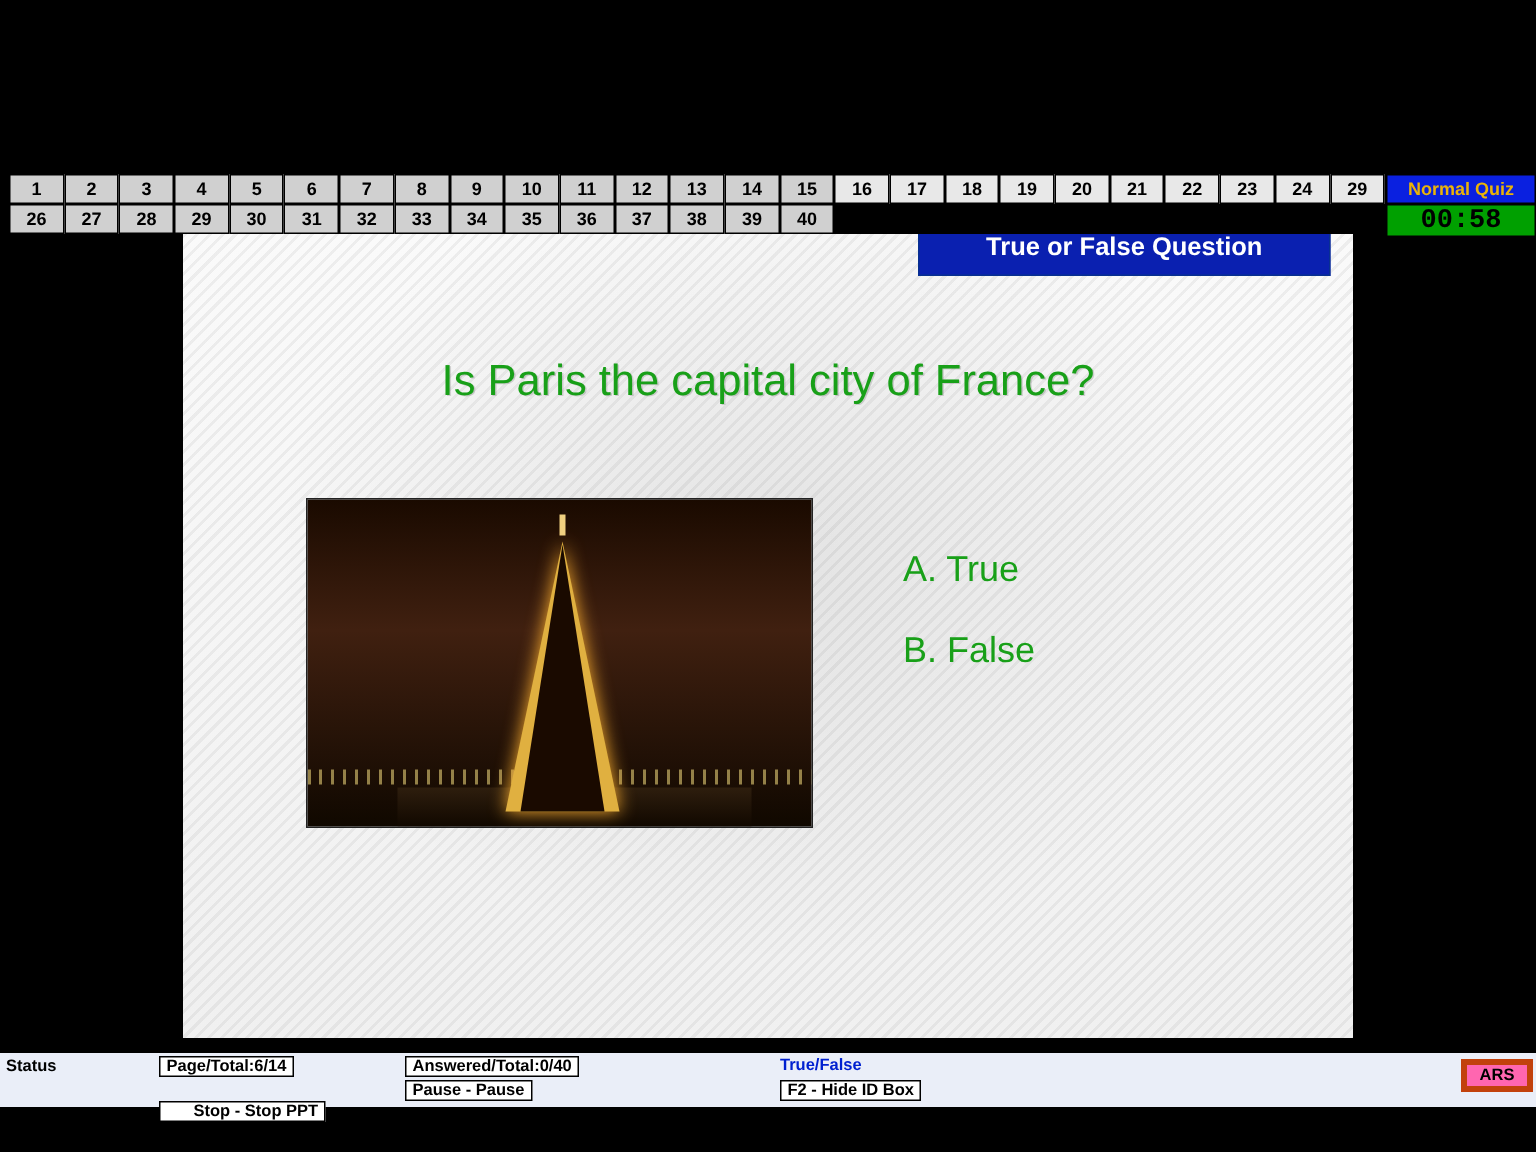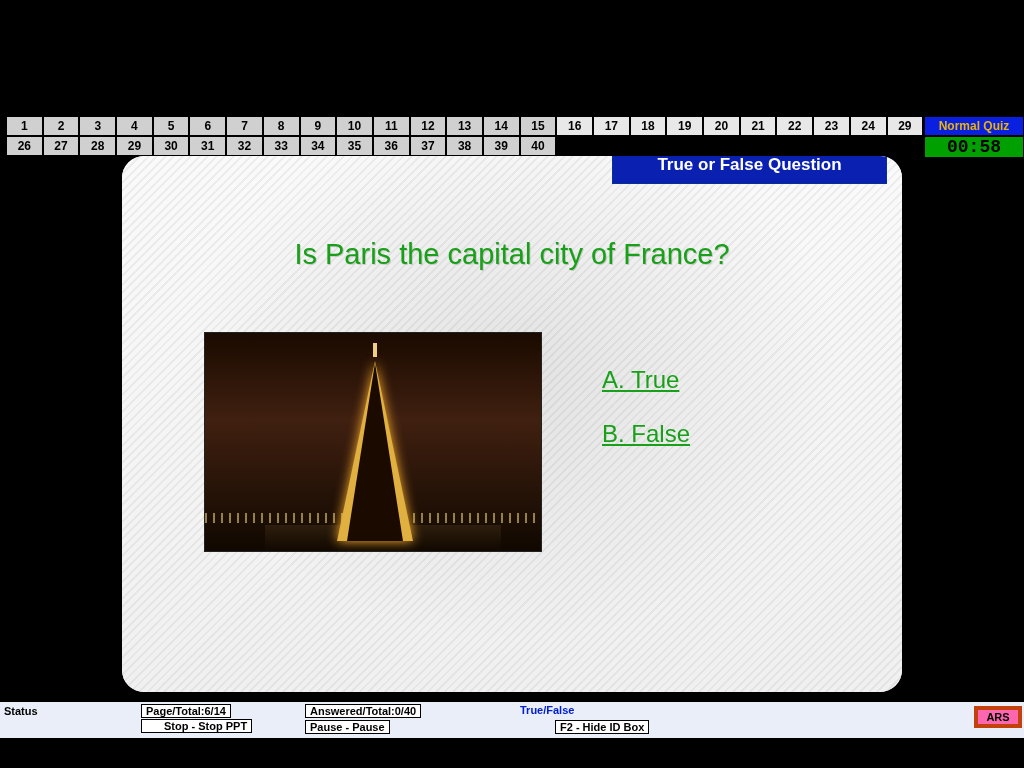--- a/index.html
+++ b/index.html
@@ -36,21 +36,20 @@
     font-size: 18px; font-weight: bold;
     display: flex; align-items: center; justify-content: center;
     border: 1px solid #000;
   }
 
   
   .slide-wrap {
     position: absolute; top: 156px; left: 122px; width: 780px; height: 536px;
     background: #fff;
     overflow: hidden;
-    border-radius: 22px;
   }
   .slide-bg {
     position: absolute; inset: 0;
     background:
       radial-gradient(ellipse at 50% 40%, rgba(0,0,0,0.08), rgba(0,0,0,0) 60%),
       repeating-linear-gradient(135deg, rgba(0,0,0,0.05) 0 2px, rgba(0,0,0,0) 2px 6px),
       linear-gradient(#fafafa, #f0f0f0);
     filter: blur(0.3px);
   }
   .qtype-banner {
@@ -105,38 +104,37 @@
   }
   .reflection {
     position: absolute; left: 60px; right: 40px; bottom: 0; height: 26px;
     background: linear-gradient(#332210, #110800);
     opacity: 0.8;
   }
   .answers {
     position: absolute; top: 200px; left: 480px;
     color: #18a018; font-size: 24px; line-height: 2;
   }
-  .answers div { margin-bottom: 6px; text-decoration: underline; }
+  .answers div { margin-bottom: 6px; }
 
   
   .statusbar {
     position: absolute; left: 0; right: 0; top: 702px; height: 36px;
     background: #eaeef8;
     font-size: 11px;
     color: #000;
   }
   .status-lbl { position: absolute; left: 4px; top: 3px; font-weight: bold; }
   .st-btn {
     position: absolute;
     background: #fff; border: 1px solid #000;
     padding: 0 4px; height: 14px; line-height: 12px;
     font-size: 11px; font-weight: bold;
     cursor: pointer;
     white-space: nowrap;
-    margin-left: 35px;
   }
   .st-link { color: #0020d0; font-weight: bold; position: absolute; font-size: 11px; }
   .ars-badge {
     position: absolute; right: 2px; top: 4px;
     width: 48px; height: 22px;
     background: #ff66b0; border: 4px solid #c2410c;
     color: #000; font-weight: bold; font-size: 11px;
     display: flex; align-items: center; justify-content: center;
   }
 </style>
@@ -210,21 +208,21 @@
     <div class="answers">
       <div>A. True</div>
       <div>B. False</div>
     </div>
   </div>
 
   <div class="statusbar">
     <span class="status-lbl">Status</span>
 
     <span class="st-btn" style="left:106px; top:2px;">Page/Total:6/14</span>
-    <span class="st-btn" style="left:106px; top:17px;padding-left:22px;">Stop - Stop PPT</span>
+    <span class="st-btn" style="left:106px; top:32px;padding-left:22px;">Stop - Stop PPT</span>
 
     <span class="st-btn" style="left:270px; top:2px;">Answered/Total:0/40</span>
     <span class="st-btn" style="left:270px; top:18px;">Pause - Pause</span>
 
     <span class="st-link" style="left:520px; top:2px;text-align:right;">True/False</span>
     <span class="st-btn" style="left:520px; top:18px;">F2 - Hide ID Box</span>
 
     <span class="ars-badge">ARS</span>
   </div>
 

